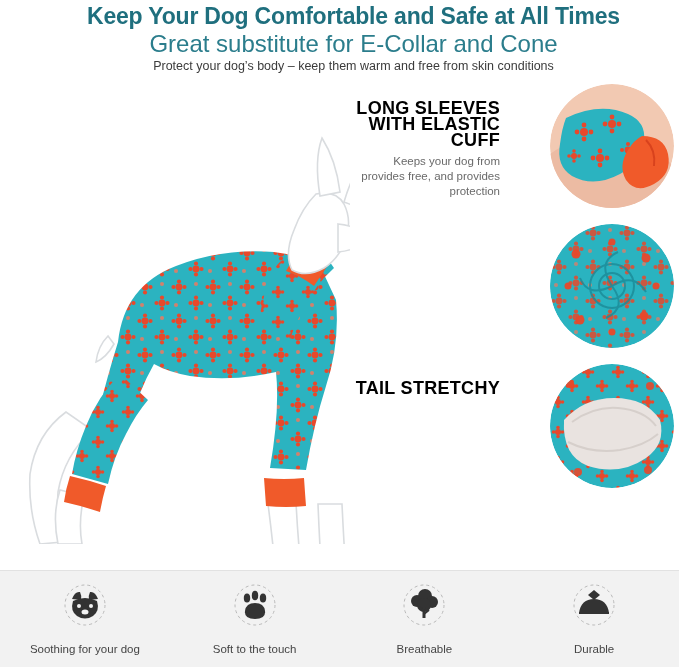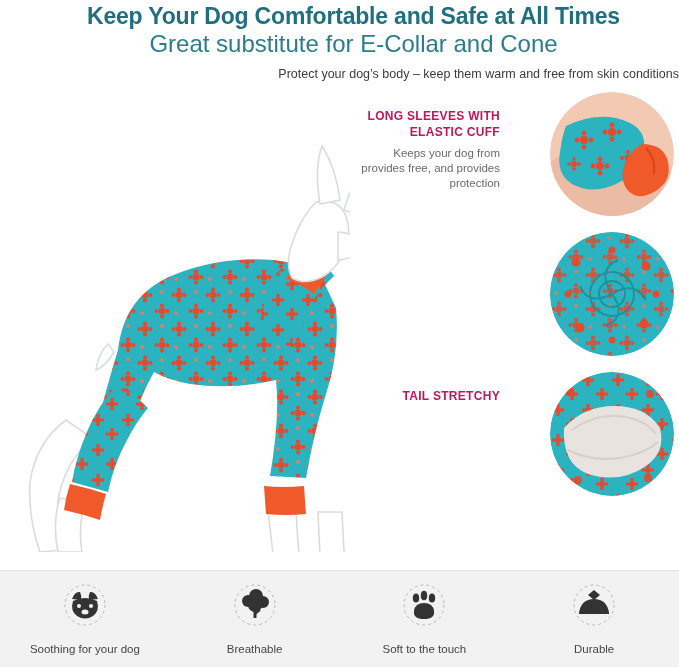--- a/index.html
+++ b/index.html
@@ -36,23 +36,22 @@
   }
   .subheadline {
     font-size: 24px;
     color: #2b7d8c;
     line-height: 28px;
     font-weight: normal;
   }
   .tagline {
     font-size: 12.5px;
     color: #3b3b3b;
-    margin-top: 8px;
+    margin-top: 0;
     line-height: 16px;
-    text-align: right;
   }
 
   
   .main {
     position: relative;
     height: 470px;
   }
 
   
   .dog-stage {
@@ -80,23 +79,23 @@
     height: 140px;
   }
   .feature-text {
     position: absolute;
     left: 0;
     top: 0;
     width: 148px;
     text-align: right;
   }
   .feature-title {
-    font-size: 12px;
+    font-size: 18px;
     font-weight: bold;
-    color: #be185d;
+    color: #000000;
     letter-spacing: 0.3px;
     line-height: 16px;
   }
   .feature-desc {
     font-size: 11.5px;
     color: #6a6a6a;
     line-height: 15px;
     margin-top: 6px;
   }
   .feature-photo {
@@ -330,42 +329,42 @@
           <ellipse cx="26" cy="29" rx="3.5" ry="2.5" fill="#f2f2f2"></ellipse>
         </svg>
       </div>
       <div class="benefit-label">Soothing for your dog</div>
     </div>
 
     <div class="benefit">
       <div class="benefit-icon">
         <svg width="52" height="44" viewBox="0 0 52 44">
           <circle cx="26" cy="22" r="20" fill="none" stroke="#b9b9b9" stroke-width="1" stroke-dasharray="3 3"></circle>
+          <ellipse cx="18" cy="15" rx="3.2" ry="4.5" fill="#333"></ellipse>
+          <ellipse cx="26" cy="12.5" rx="3.2" ry="4.8" fill="#333"></ellipse>
+          <ellipse cx="34" cy="15" rx="3.2" ry="4.5" fill="#333"></ellipse>
+          <path d="M26 20 q9 0 10 8 q1 8 -10 8 q-11 0 -10 -8 q1 -8 10 -8z" fill="#333"></path>
+        </svg>
+      </div>
+      <div class="benefit-label">Soft to the touch</div>
+    </div>
+
+    <div class="benefit">
+      <div class="benefit-icon">
+        <svg width="52" height="44" viewBox="0 0 52 44">
+          <circle cx="26" cy="22" r="20" fill="none" stroke="#b9b9b9" stroke-width="1" stroke-dasharray="3 3"></circle>
           <circle cx="19" cy="18" r="6" fill="#333"></circle>
           <circle cx="27" cy="13" r="7" fill="#333"></circle>
           <circle cx="34" cy="19" r="6" fill="#333"></circle>
           <circle cx="26" cy="22" r="7" fill="#333"></circle>
           <rect x="24.5" y="24" width="3" height="11" fill="#333"></rect>
           <path d="M26 28 l-5 -4 M26 31 l5 -4" stroke="#333" stroke-width="2" fill="none"></path>
         </svg>
       </div>
       <div class="benefit-label">Breathable</div>
-    </div>
-
-    <div class="benefit">
-      <div class="benefit-icon">
-        <svg width="52" height="44" viewBox="0 0 52 44">
-          <circle cx="26" cy="22" r="20" fill="none" stroke="#b9b9b9" stroke-width="1" stroke-dasharray="3 3"></circle>
-          <ellipse cx="18" cy="15" rx="3.2" ry="4.5" fill="#333"></ellipse>
-          <ellipse cx="26" cy="12.5" rx="3.2" ry="4.8" fill="#333"></ellipse>
-          <ellipse cx="34" cy="15" rx="3.2" ry="4.5" fill="#333"></ellipse>
-          <path d="M26 20 q9 0 10 8 q1 8 -10 8 q-11 0 -10 -8 q1 -8 10 -8z" fill="#333"></path>
-        </svg>
-      </div>
-      <div class="benefit-label">Soft to the touch</div>
     </div>
 
     <div class="benefit">
       <div class="benefit-icon">
         <svg width="52" height="44" viewBox="0 0 52 44">
           <circle cx="26" cy="22" r="20" fill="none" stroke="#b9b9b9" stroke-width="1" stroke-dasharray="3 3"></circle>
           <path d="M11 30 q2 -14 15 -14 q13 0 15 14z" fill="#333"></path>
           <path d="M26 7 l6 5 l-6 5 l-6 -5z" fill="#333"></path>
           <path d="M11 30 h30" stroke="#333" stroke-width="2"></path>
         </svg>

